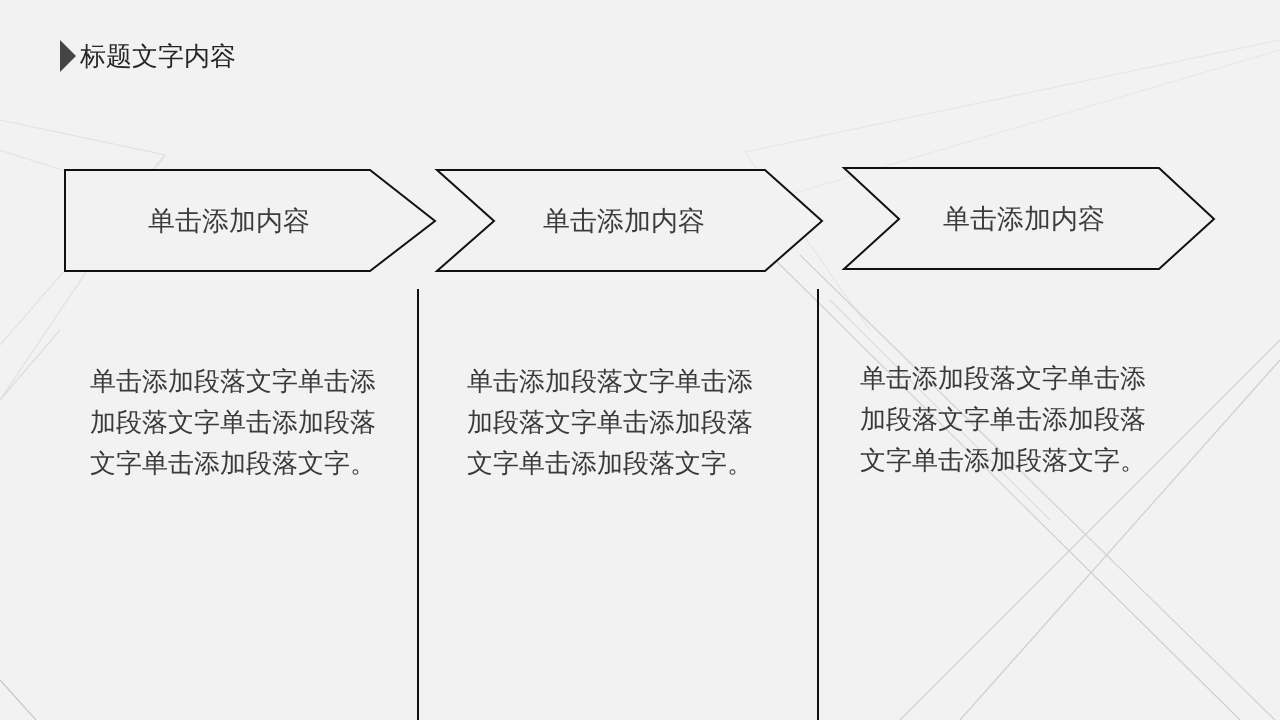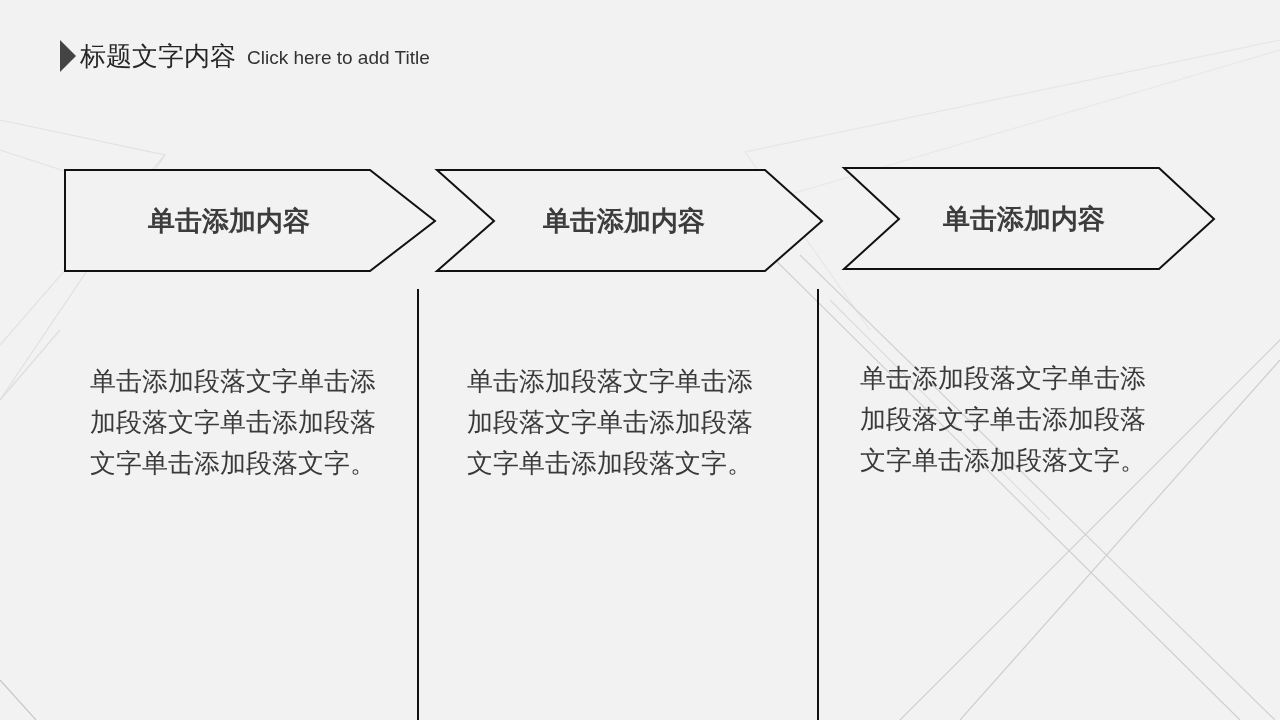--- a/index.html
+++ b/index.html
@@ -18,21 +18,21 @@
     border-top: 16px solid transparent;
     border-bottom: 16px solid transparent;
     border-left: 16px solid #444444;
     margin-right: 4px;
   }
   .title-cn { font-size: 26px; color: #262626; letter-spacing: 0px; }
   .title-en { font-family: "Liberation Sans", sans-serif; font-size: 19px; color: #333333; margin-left: 11px; margin-top: 4px; }
   .arrow-shape { position: absolute; left: 0; top: 0; }
   .arrow-label {
     position: absolute;
-    font-size: 27px; font-weight: bold; color: #3c3c3c;
+    font-size: 27px; font-weight: normal; color: #3c3c3c;
     text-align: center; white-space: nowrap;
   }
   .divider { position: absolute; width: 2px; background: #111111; top: 289px; height: 431px; }
   .para {
     position: absolute;
     font-size: 26px; line-height: 41px; color: #3a3a3a;
     width: 300px;
     margin-left: 12px;
   }
 </style>
@@ -54,21 +54,20 @@
       <line x1="800" y1="255" x2="1275" y2="720" stroke="#d2d2d2"></line>
       <line x1="1280" y1="340" x2="900" y2="720" stroke="#d0d0d0"></line>
       <line x1="1280" y1="360" x2="960" y2="720" stroke="#cfcfcf"></line>
       <line x1="830" y1="300" x2="1050" y2="520" stroke="#dcdcdc"></line>
     </g>
   </svg>
 
   <div class="title-bar">
     <div class="title-triangle"></div>
     <span class="title-cn">标题文字内容</span>
-    <span class="title-en">Click here to add Title</span>
   </div>
 
   <svg class="arrow-shape" width="1280" height="720" viewBox="0 0 1280 720">
     <polygon points="65,170 370,170 435,221 370,271 65,271" fill="#f2f2f2" stroke="#111111" stroke-width="2"></polygon>
     <polygon points="437,170 765,170 822,221 765,271 437,271 494,221" fill="#f2f2f2" stroke="#111111" stroke-width="2"></polygon>
     <polygon points="844,168 1159,168 1214,219 1159,269 844,269 899,219" fill="#f2f2f2" stroke="#111111" stroke-width="2"></polygon>
   </svg>
 
   <div class="arrow-label" style="left:148px; top:203px;">单击添加内容</div>
   <div class="arrow-label" style="left:543px; top:203px;">单击添加内容</div>

